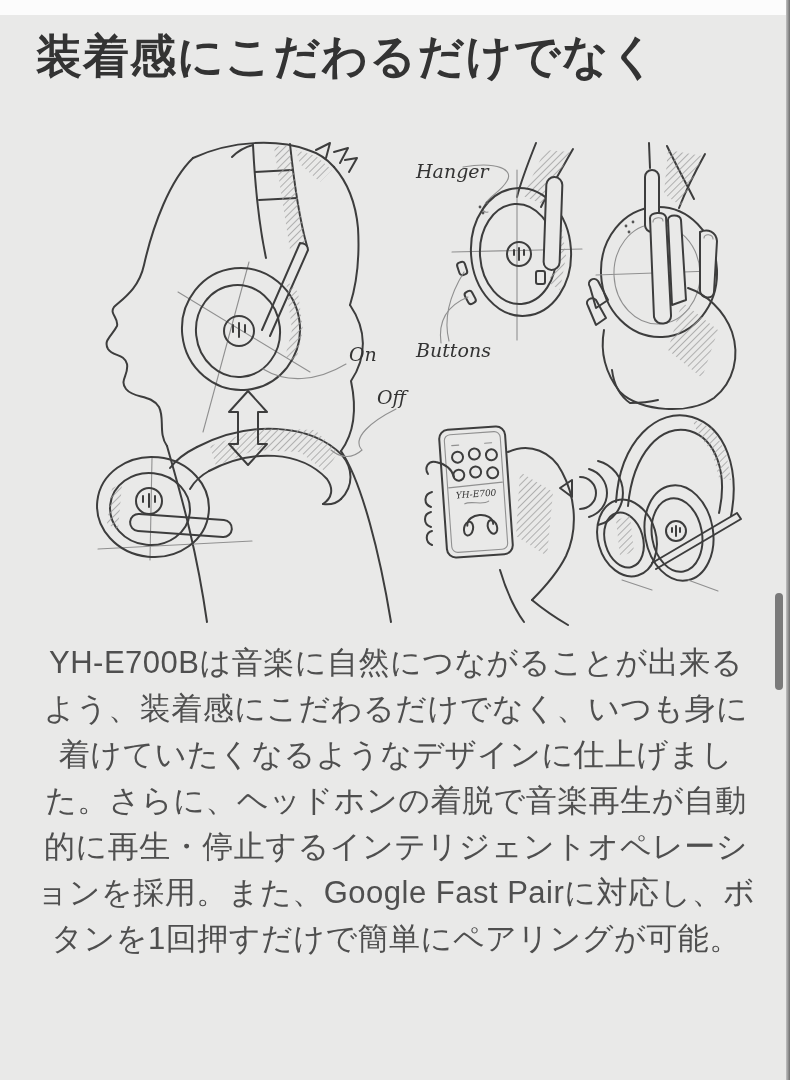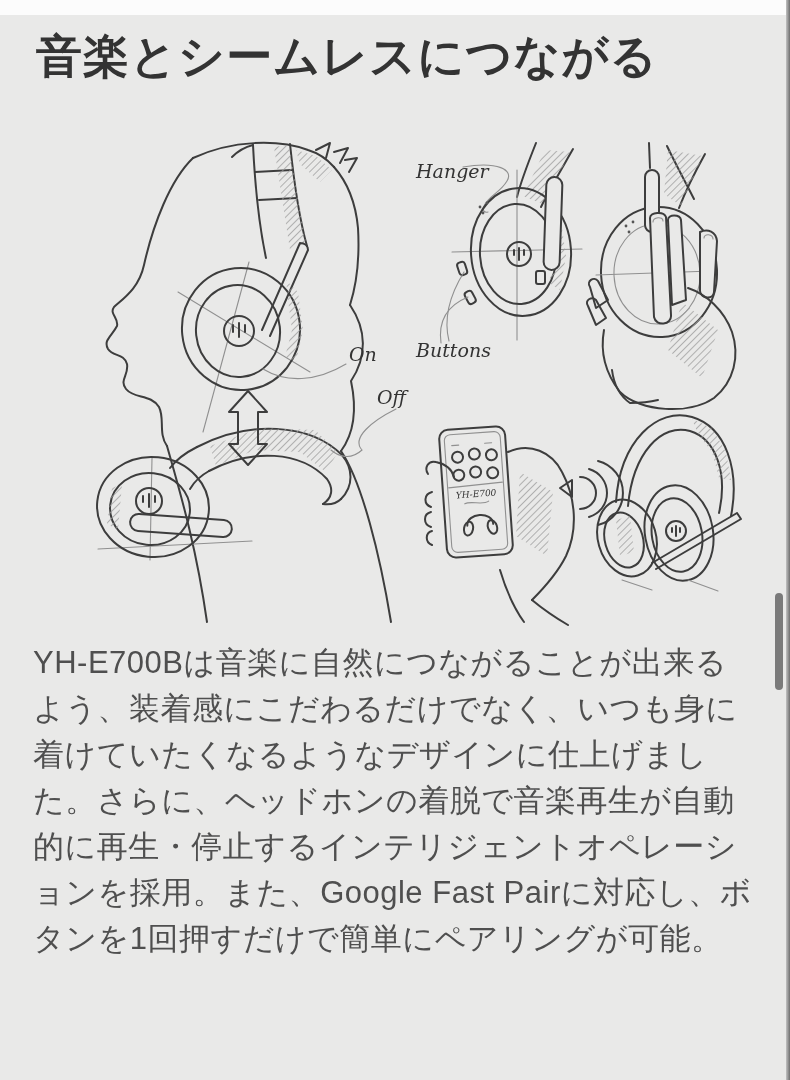--- a/index.html
+++ b/index.html
@@ -21,33 +21,33 @@
   }
   .sketch{position:absolute;left:30px;top:140px;width:730px;height:490px;}
   svg .s{fill:none;stroke:#3d3d3d;stroke-width:2;stroke-linecap:round;stroke-linejoin:round;}
   svg .sf{fill:#e9e9e8;stroke:#3d3d3d;stroke-width:2;stroke-linecap:round;stroke-linejoin:round;}
   svg .thin{fill:none;stroke:#909090;stroke-width:1.1;stroke-linecap:round;}
   svg text.hand{font-family:"DejaVu Serif",serif;font-style:italic;font-size:19px;fill:#333;}
   svg text.hand-small{font-family:"DejaVu Serif",serif;font-style:italic;font-size:9px;fill:#333;}
   .body-text{
     position:absolute;left:33px;width:726px;margin:0;
     font-size:31px;line-height:46px;color:#4f4f4f;
-    text-align:left;letter-spacing:0.5px;
+    text-align:center;letter-spacing:0.5px;
   }
   #para1{top:640px;}
   #para2{top:964px;}
 </style>
 </head>
 <body>
 
 <div class="viewport">
 
   <div class="top-strip"></div>
 
-  <h1 class="page-title">音楽とシームレスにつながる</h1>
+  <h1 class="page-title">装着感にこだわるだけでなく</h1>
 
   <svg class="sketch" viewBox="30 140 730 490" xmlns="http://www.w3.org/2000/svg">
     <defs>
       <pattern id="hatch" patternUnits="userSpaceOnUse" width="5" height="5" patternTransform="rotate(45)">
         <line x1="0" y1="0" x2="0" y2="5" stroke="#9c9c9c" stroke-width="1.5"></line>
       </pattern>
     </defs>
 
     <g>
       <path class="s" d="M 193,158 C 170,180 153,225 144,265 C 139,288 124,298 114,307 C 109,314 119,318 117,326 C 112,336 103,340 108,349 C 113,357 124,353 127,364 C 129,375 119,380 126,389 C 134,399 151,394 159,407 C 165,419 158,433 167,446"></path>

